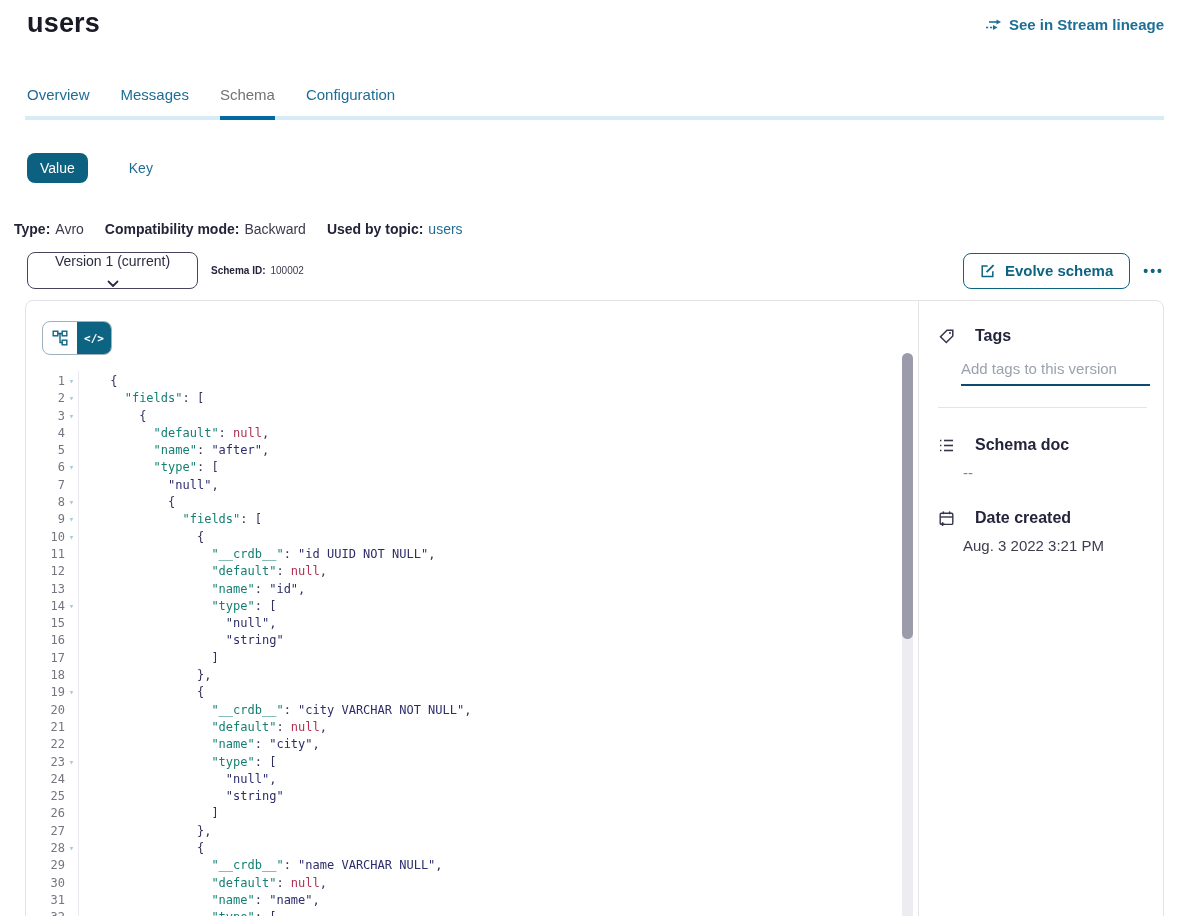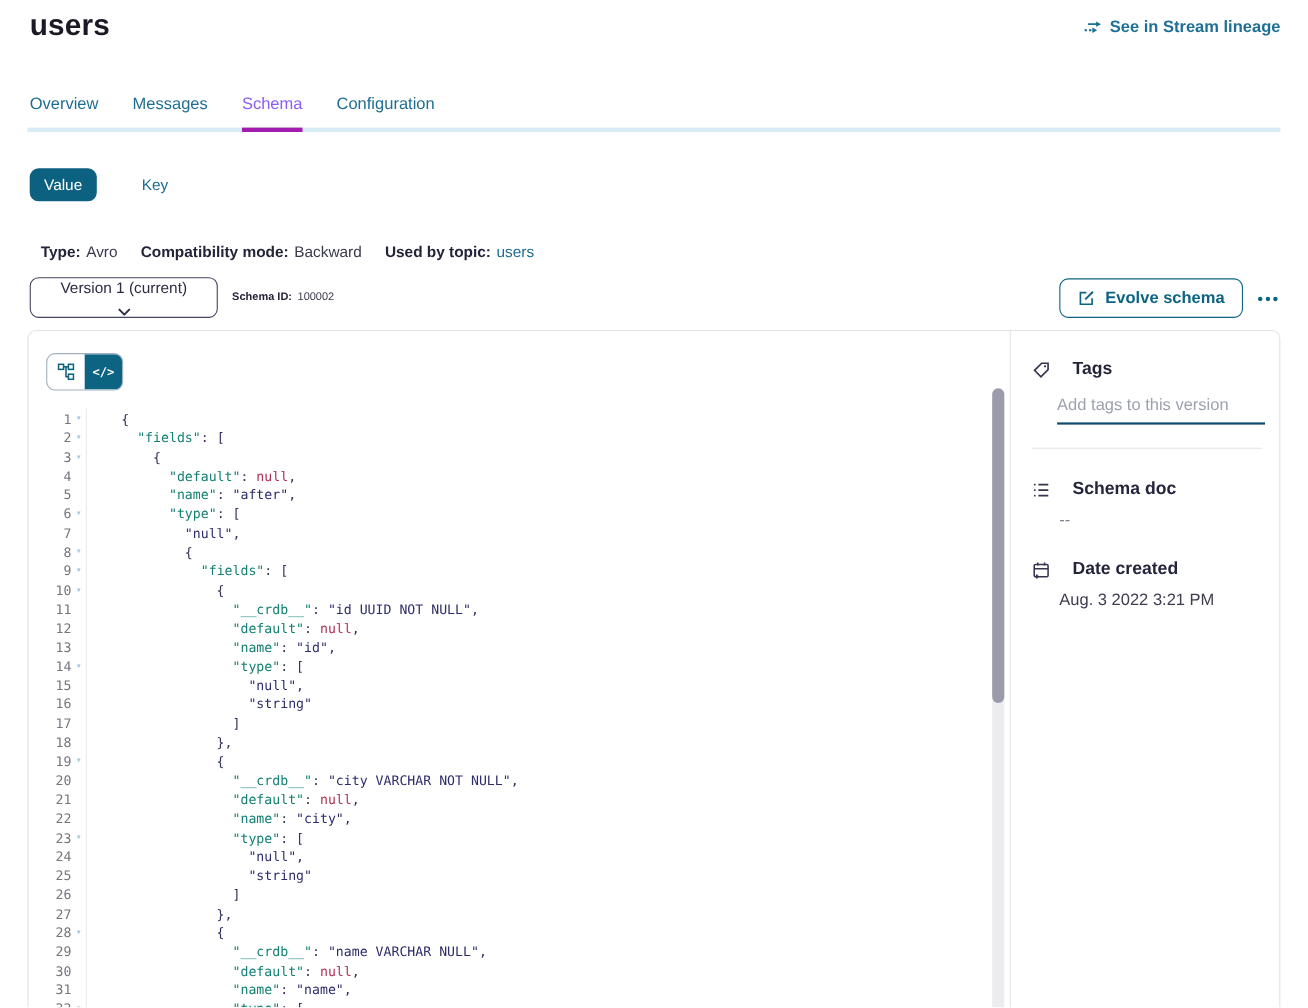--- a/index.html
+++ b/index.html
@@ -9,27 +9,27 @@
     font-family:"Liberation Sans", sans-serif; color:#2b2b40; background:#fff;
   }
   
   .page-title { position:absolute; left:27px; top:8px; font-size:27px; font-weight:700; color:#1a1a26; letter-spacing:.2px; }
   .lineage-link { position:absolute; right:25px; top:16px; display:flex; align-items:center; gap:7px;
     color:#1d6f96; font-size:15px; font-weight:700; cursor:pointer; }
   
   .tabs { position:absolute; left:25px; right:25px; top:86px; display:flex; gap:31px;
     padding-left:2px; border-bottom:4px solid #d8ecf5; }
   .tab { font-size:15px; color:#1f6d93; padding-bottom:13px; cursor:pointer; }
-  .tab.active { color:#8b5cf6; border-bottom:4px solid #a21caf; margin-bottom:-4px; }
+  .tab.active { color:#737373; border-bottom:4px solid #0369a1; margin-bottom:-4px; }
   
   .toggle-row { position:absolute; left:27px; top:153px; display:flex; align-items:center;gap:16px; }
   .pill { background:#0d6180; color:#fff; font-size:14px; padding:7px 13px; border-radius:8px; cursor:pointer; }
   .key-link { margin-left:25px; color:#1f6d93; font-size:14px; cursor:pointer; }
   
-  .meta-row { position:absolute; left:37px; top:221px; display:flex; gap:21px; font-size:14px; }
+  .meta-row { position:absolute; left:14px; top:221px; display:flex; gap:21px; font-size:14px; }
   .meta-item { display:flex; gap:5px; align-items:baseline; }
   .meta-label { font-weight:700; color:#23233a; }
   .meta-value { color:#3a3a4e; }
   .meta-value.link { color:#1f6d93; cursor:pointer; }
   
   .version-row { position:absolute; left:27px; right:25px; top:252px; display:flex; align-items:center; }
   .select { width:171px; height:37px; border:1px solid #45455f; border-radius:8px; background:#fff;
     display:flex; align-items:center; justify-content:space-between; padding:0 13px; font-size:14px; color:#2c2c44; cursor:pointer;flex-direction:column; }
   .schema-id { margin-left:13px; font-size:10px; display:flex; gap:5px; }
   .spacer { flex:1; }

